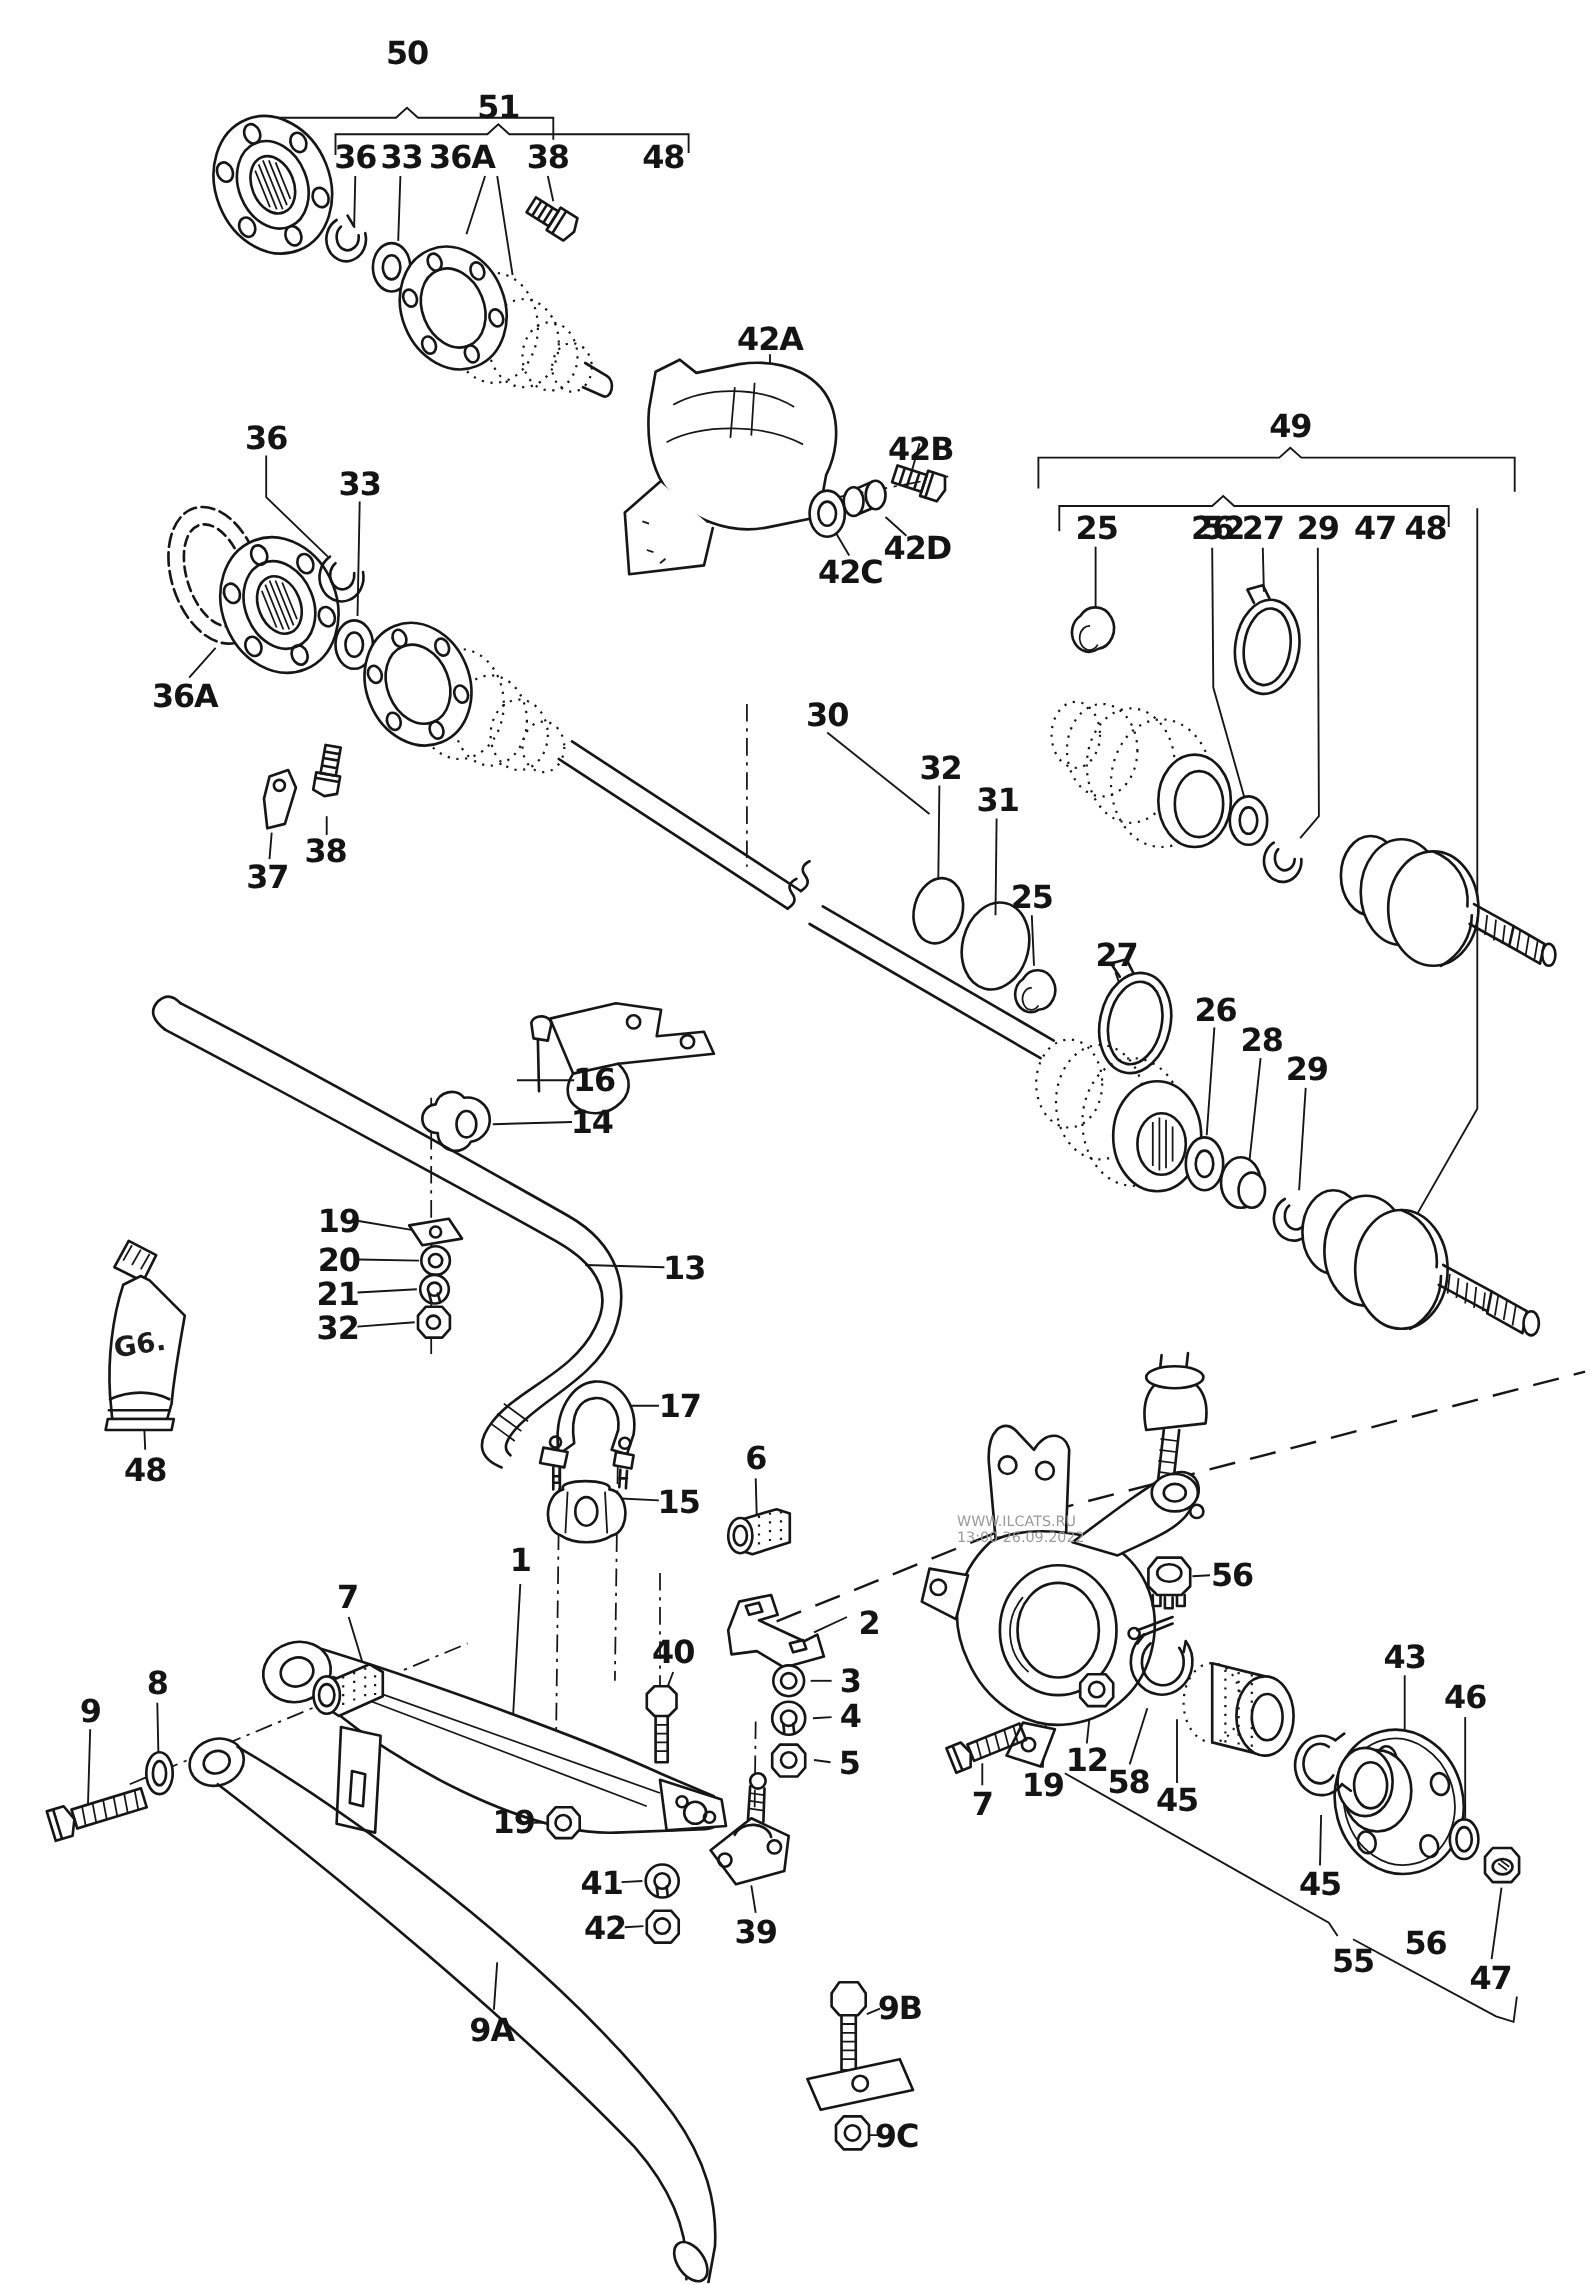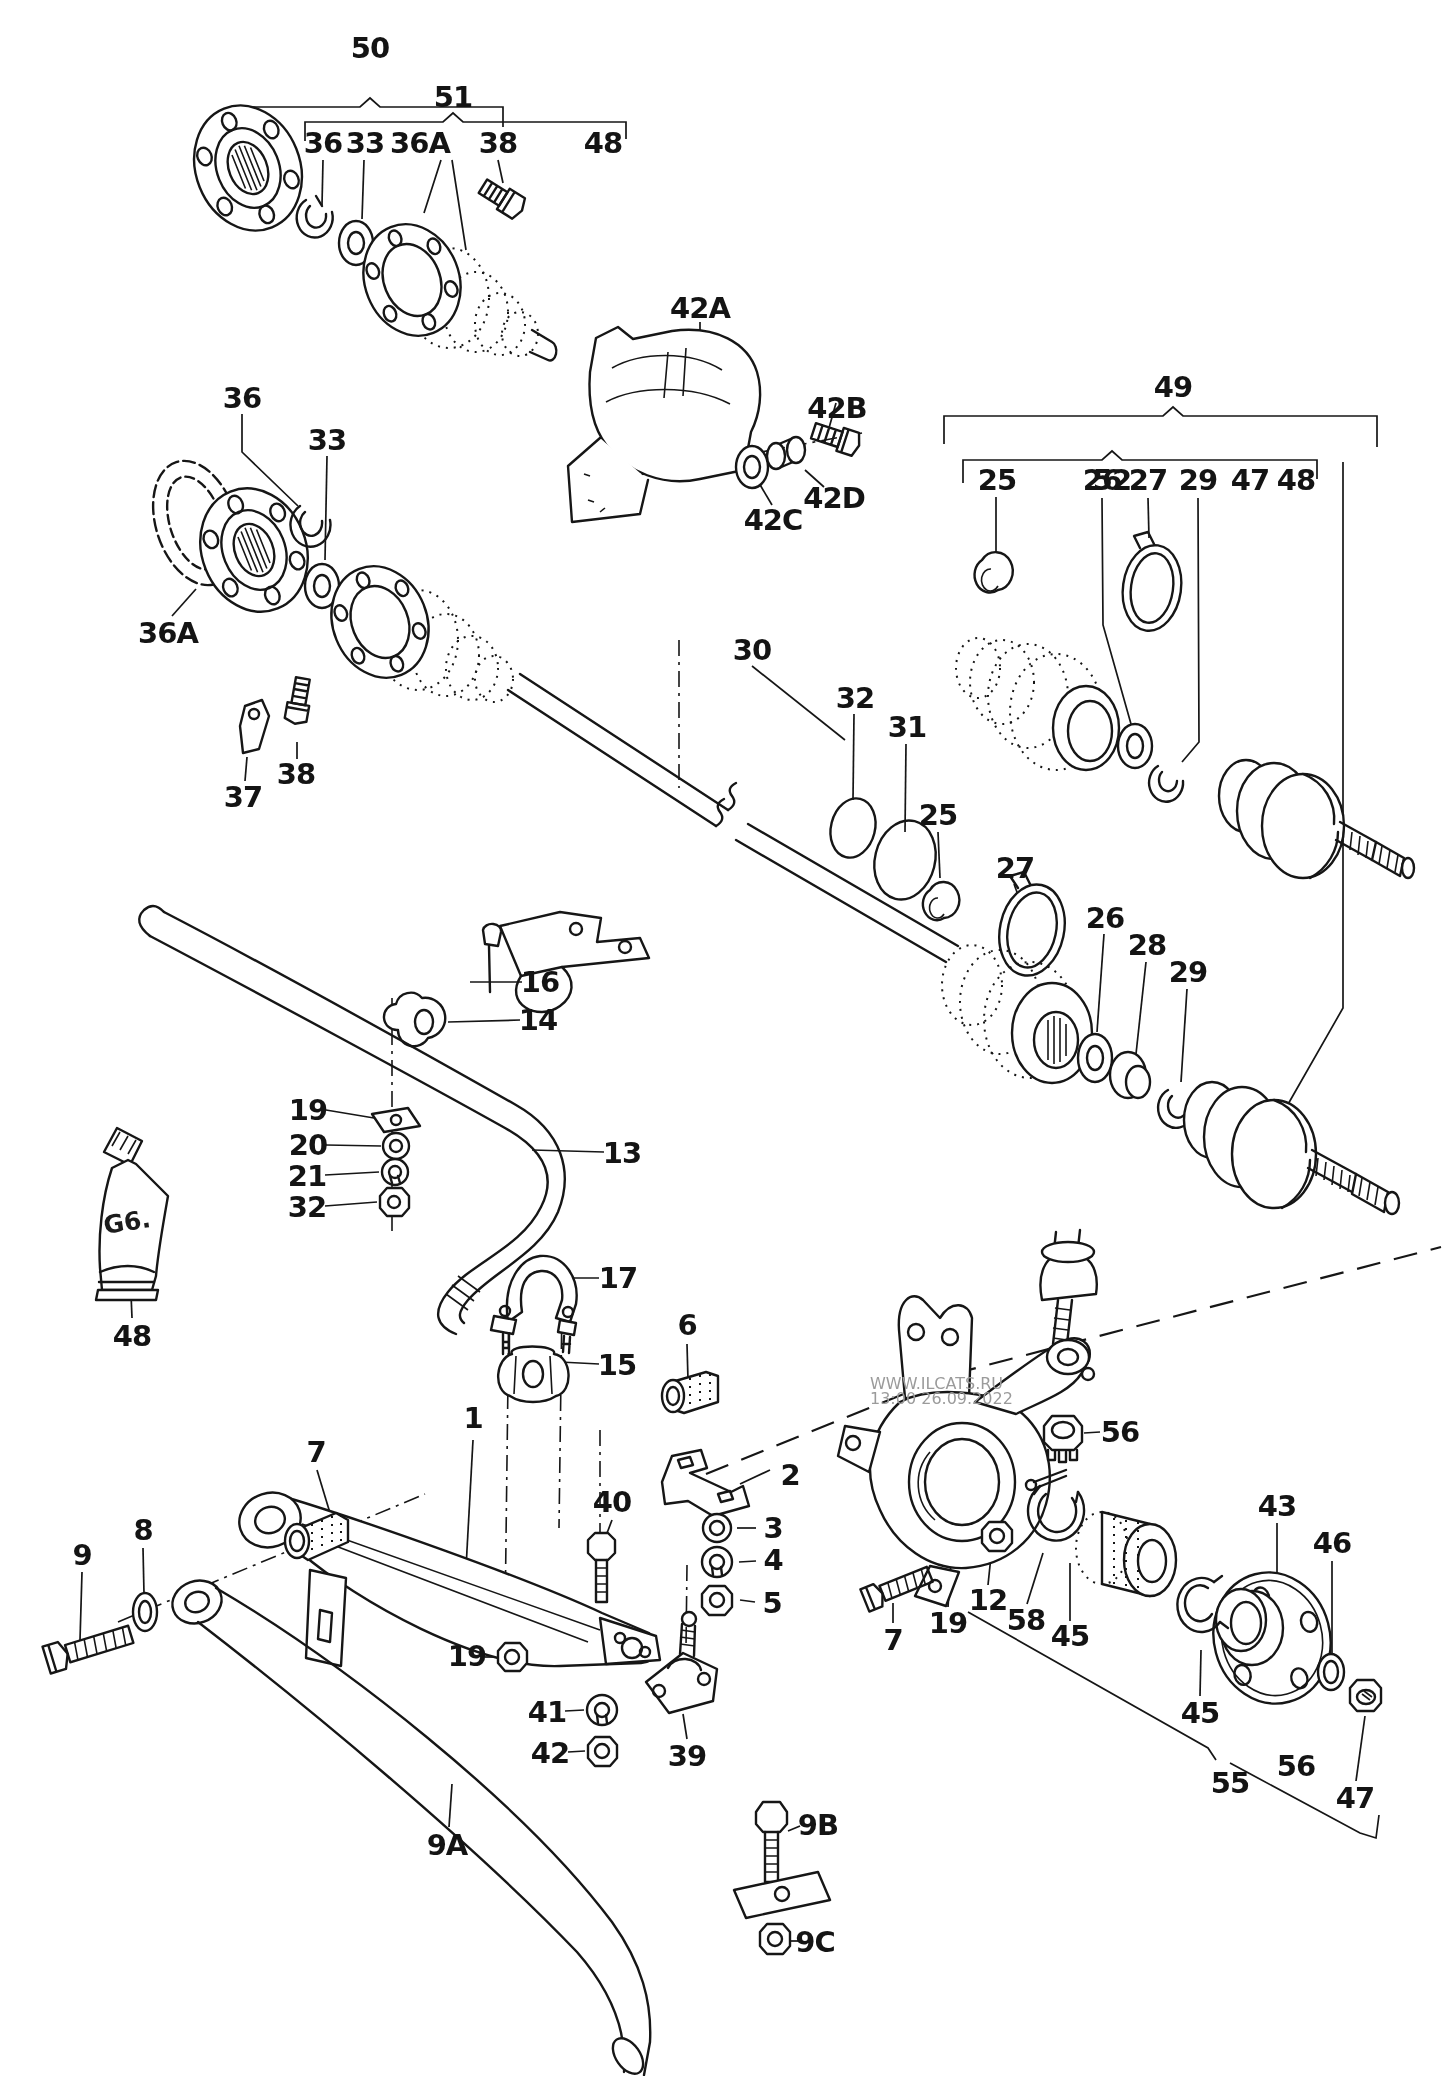--- a/index.html
+++ b/index.html
@@ -2,21 +2,21 @@
 <html><head>
 <meta charset="utf-8">
 <style>
   html,body{margin:0;padding:0;background:#fff;}
   #stage{position:relative;width:1445px;height:2076px;background:#ffffff;overflow:hidden;
          font-family:"DejaVu Sans",sans-serif;}
   #art{position:absolute;left:0;top:0;width:1445px;height:2076px;}
   .callout{position:absolute;transform:translate(-50%,-50%);font-family:"DejaVu Sans",sans-serif;
            font-size:29px;font-weight:700;color:#141414;letter-spacing:-1px;white-space:nowrap;
            user-select:none;}
-  #watermark{position:absolute;font-size:16px;line-height:15px;color:#9b9b9b;
+  #watermark{position:absolute;font-size:13px;line-height:15px;color:#9b9b9b;
              font-family:"DejaVu Sans",sans-serif;}
   #g6text{position:absolute;transform:translate(-50%,-50%) rotate(-9deg);
           font-size:25px;font-weight:700;color:#1c1c1c;letter-spacing:0px;}
   svg *{vector-effect:none;}
   .p{stroke:#161616;fill:none;stroke-width:2.4;stroke-linecap:round;stroke-linejoin:round;}
   .pw{stroke:#161616;fill:#ffffff;stroke-width:2.4;stroke-linecap:round;stroke-linejoin:round;}
   .thin{stroke:#161616;fill:none;stroke-width:1.6;}
   .stip{stroke:#161616;fill:none;stroke-width:2;stroke-dasharray:2 6;}
   .leader{stroke:#161616;fill:none;stroke-width:1.7;}
   .dashdot{stroke:#161616;fill:none;stroke-width:1.6;stroke-dasharray:16 6 3 6;}

